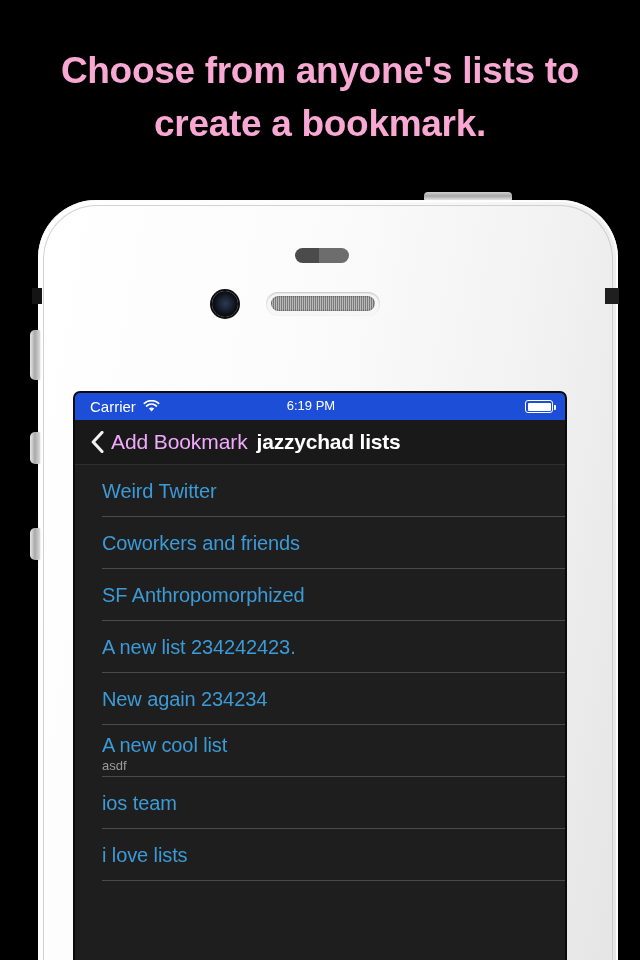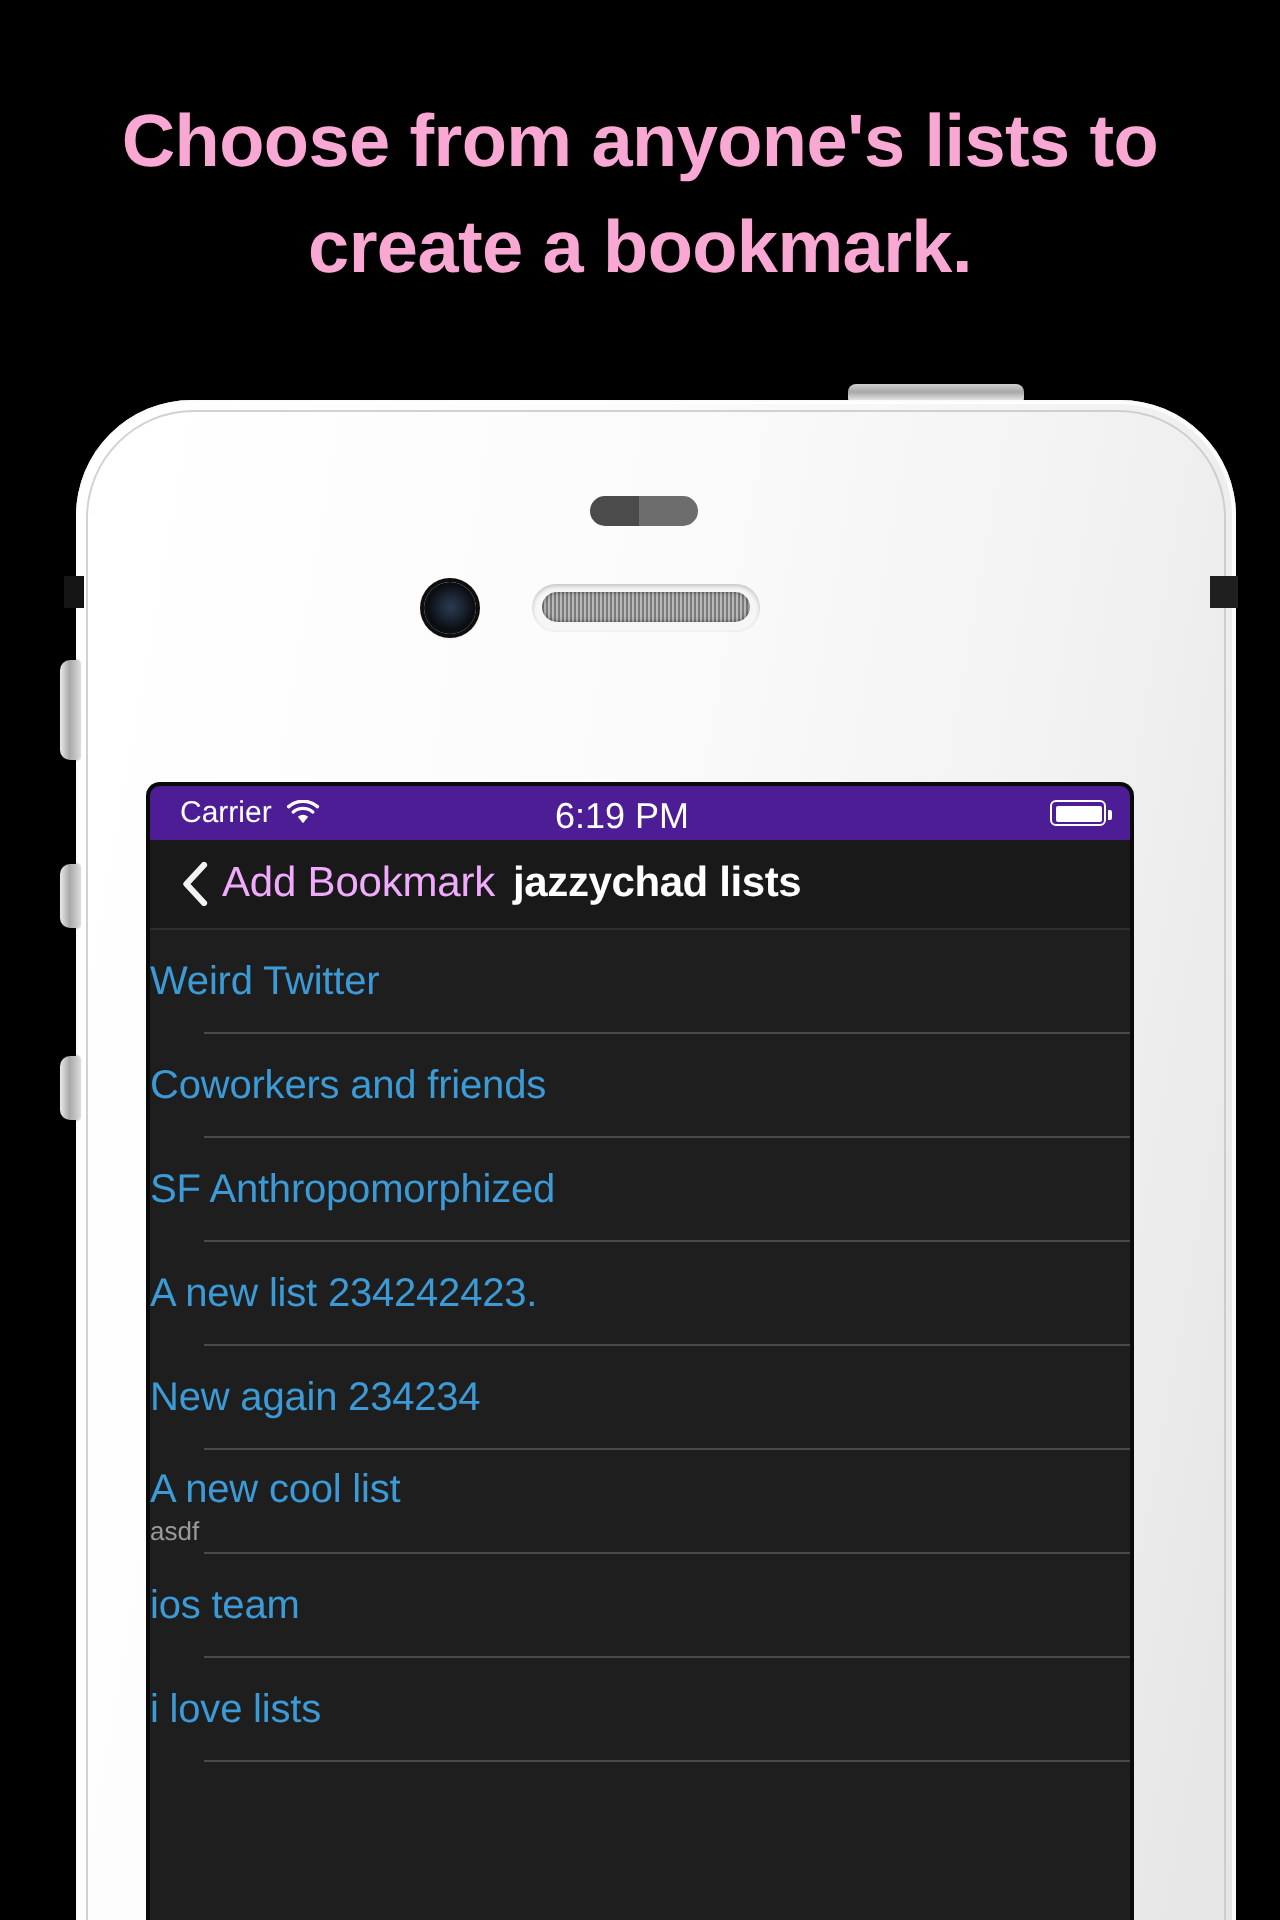--- a/index.html
+++ b/index.html
@@ -120,33 +120,33 @@
     background:#1e1e1e;
     border-radius:5px 5px 0 0;
     overflow:hidden;
     box-shadow:0 0 0 2px #0a0a0a;
   }
 
   
   .statusbar {
     position:relative;
     height:27px;
-    background:#4c1d95;
+    background:#1d4ed8;
     color:#fff;
     font-size:15px;
   }
   .sb-left {
     position:absolute; left:15px; top:5px;
     display:flex; align-items:center; gap:7px;
     font-size:15px; color:#fff;
   }
   .wifi-icon { display:block; }
   .sb-time {
     position:absolute; left:0; right:18px; top:5px;
-    text-align:center; font-size:18px; color:#fff; font-weight:400;
+    text-align:center; font-size:13px; color:#fff; font-weight:400;
   }
   .sb-battery {
     position:absolute; right:12px; top:7px;
     width:28px; height:13px;
     border:1px solid #fff;
     border-radius:3px;
     padding:1.5px;
   }
   .sb-battery .fill { width:100%; height:100%; background:#fff; border-radius:1px; }
   .sb-battery:after {
@@ -174,20 +174,21 @@
   }
   .nav-title {
     color:#ffffff; font-size:21px; font-weight:700; margin-left:9px; letter-spacing:-.2px;
   }
 
   
   .table { background:#1e1e1e; }
   .row {
     position:relative;
     height:52px;
+    padding-left:27px;
     display:flex; flex-direction:column; justify-content:center;
     background:#1e1e1e;
   }
   .row:after {
     content:""; position:absolute; left:27px; right:0; bottom:0;
     height:1px; background:#4a4a4a;
   }
   .row.with-sub { padding-top:5px; }
   .row-title {
     color:#3c9ad6; font-size:20px; letter-spacing:-.1px; line-height:24px;

